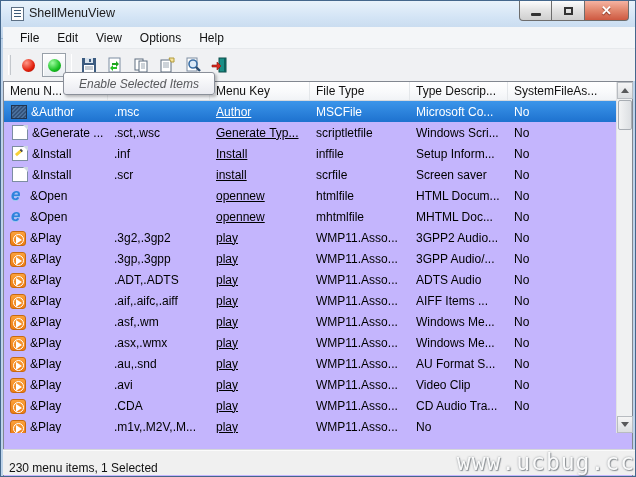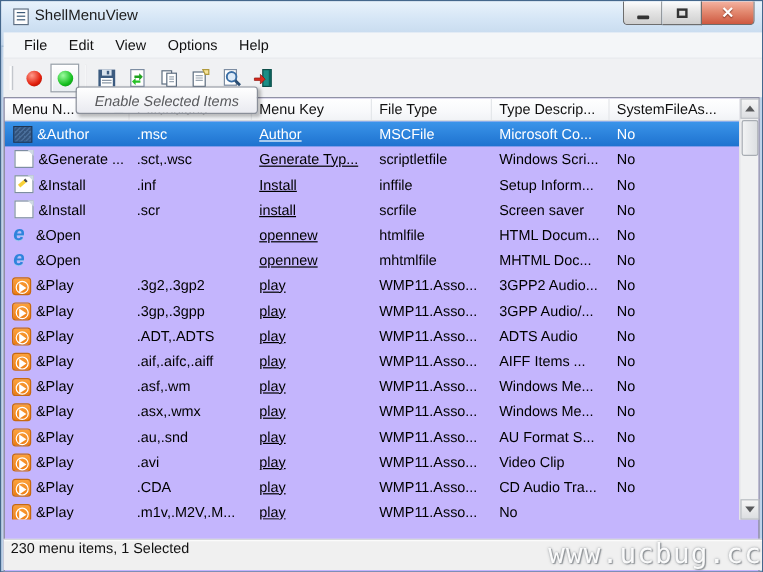--- a/index.html
+++ b/index.html
@@ -99,21 +99,21 @@
     background:#9aa0a6;box-shadow:3px 0 0 #9aa0a6,6px 0 0 #9aa0a6;}
   .corner{position:absolute;right:0;bottom:0;width:16px;height:16px;background:#f0f1f2;}
   .tri{width:0;height:0;}
   .tri.t-up{border-left:4px solid transparent;border-right:4px solid transparent;border-bottom:5px solid #58595b;}
   .tri.t-down{border-left:4px solid transparent;border-right:4px solid transparent;border-top:5px solid #58595b;}
   .tri.t-left{border-top:4px solid transparent;border-bottom:4px solid transparent;border-right:5px solid #58595b;}
   .tri.t-right{border-top:4px solid transparent;border-bottom:4px solid transparent;border-left:5px solid #58595b;}
   
   .statusbar{position:absolute;left:2px;top:448px;width:632px;height:26px;background:#f0f0f0;
     border-top:1px solid #d4d7da;box-shadow:inset 0 1px 0 #fbfbfb;font-size:12px;color:#111;
-    display:flex;align-items:flex-start;padding-left:6px;}
+    display:flex;align-items:flex-end;padding-left:6px;}
   .watermark{position:absolute;right:0px;bottom:1px;font-family:"DejaVu Sans Mono",monospace;
     font-size:23px;letter-spacing:1px;color:rgba(255,255,255,.95);
     text-shadow:0 0 2px rgba(130,135,140,.9),1px 1px 1px rgba(120,125,130,.8);z-index:40;}
 </style>
 </head>
 <body>
 
 <div class="window">
 
   <div class="titlebar">

